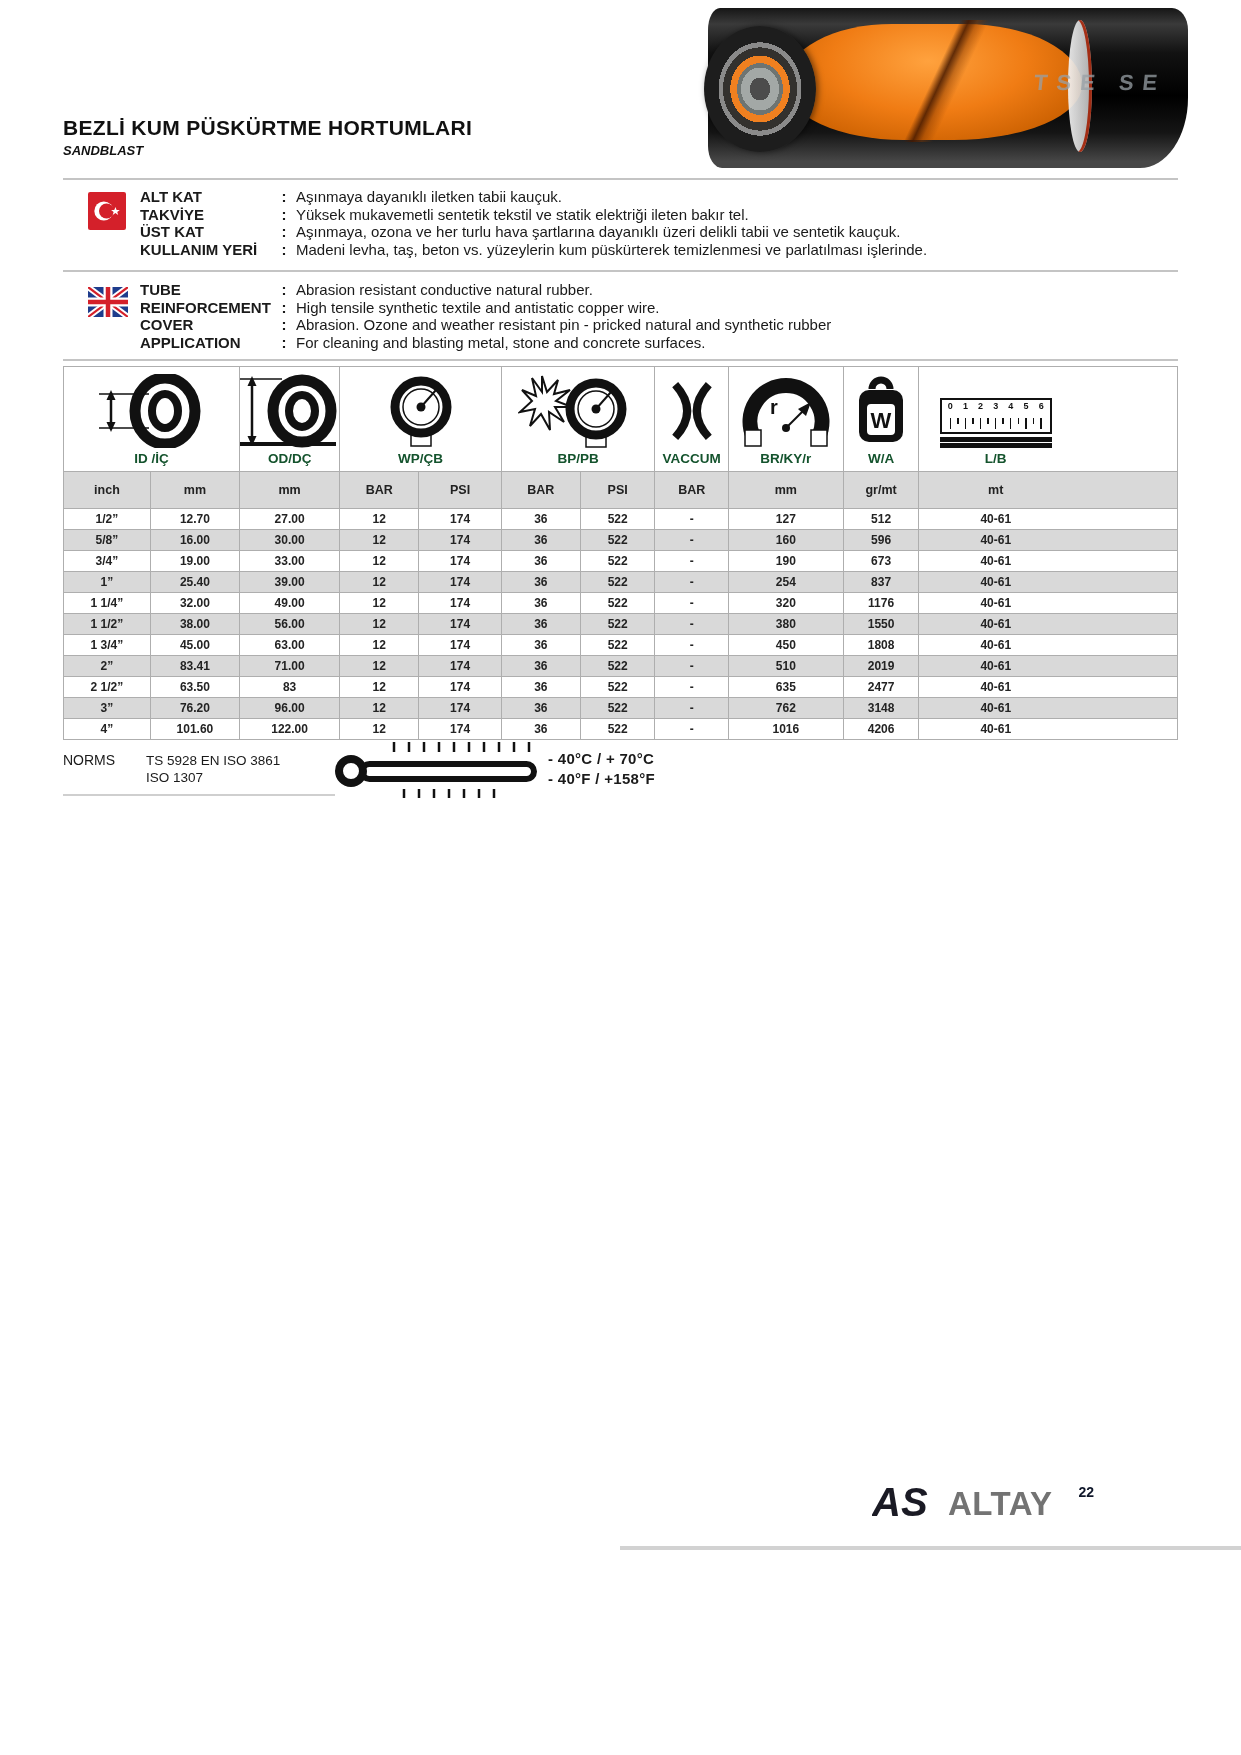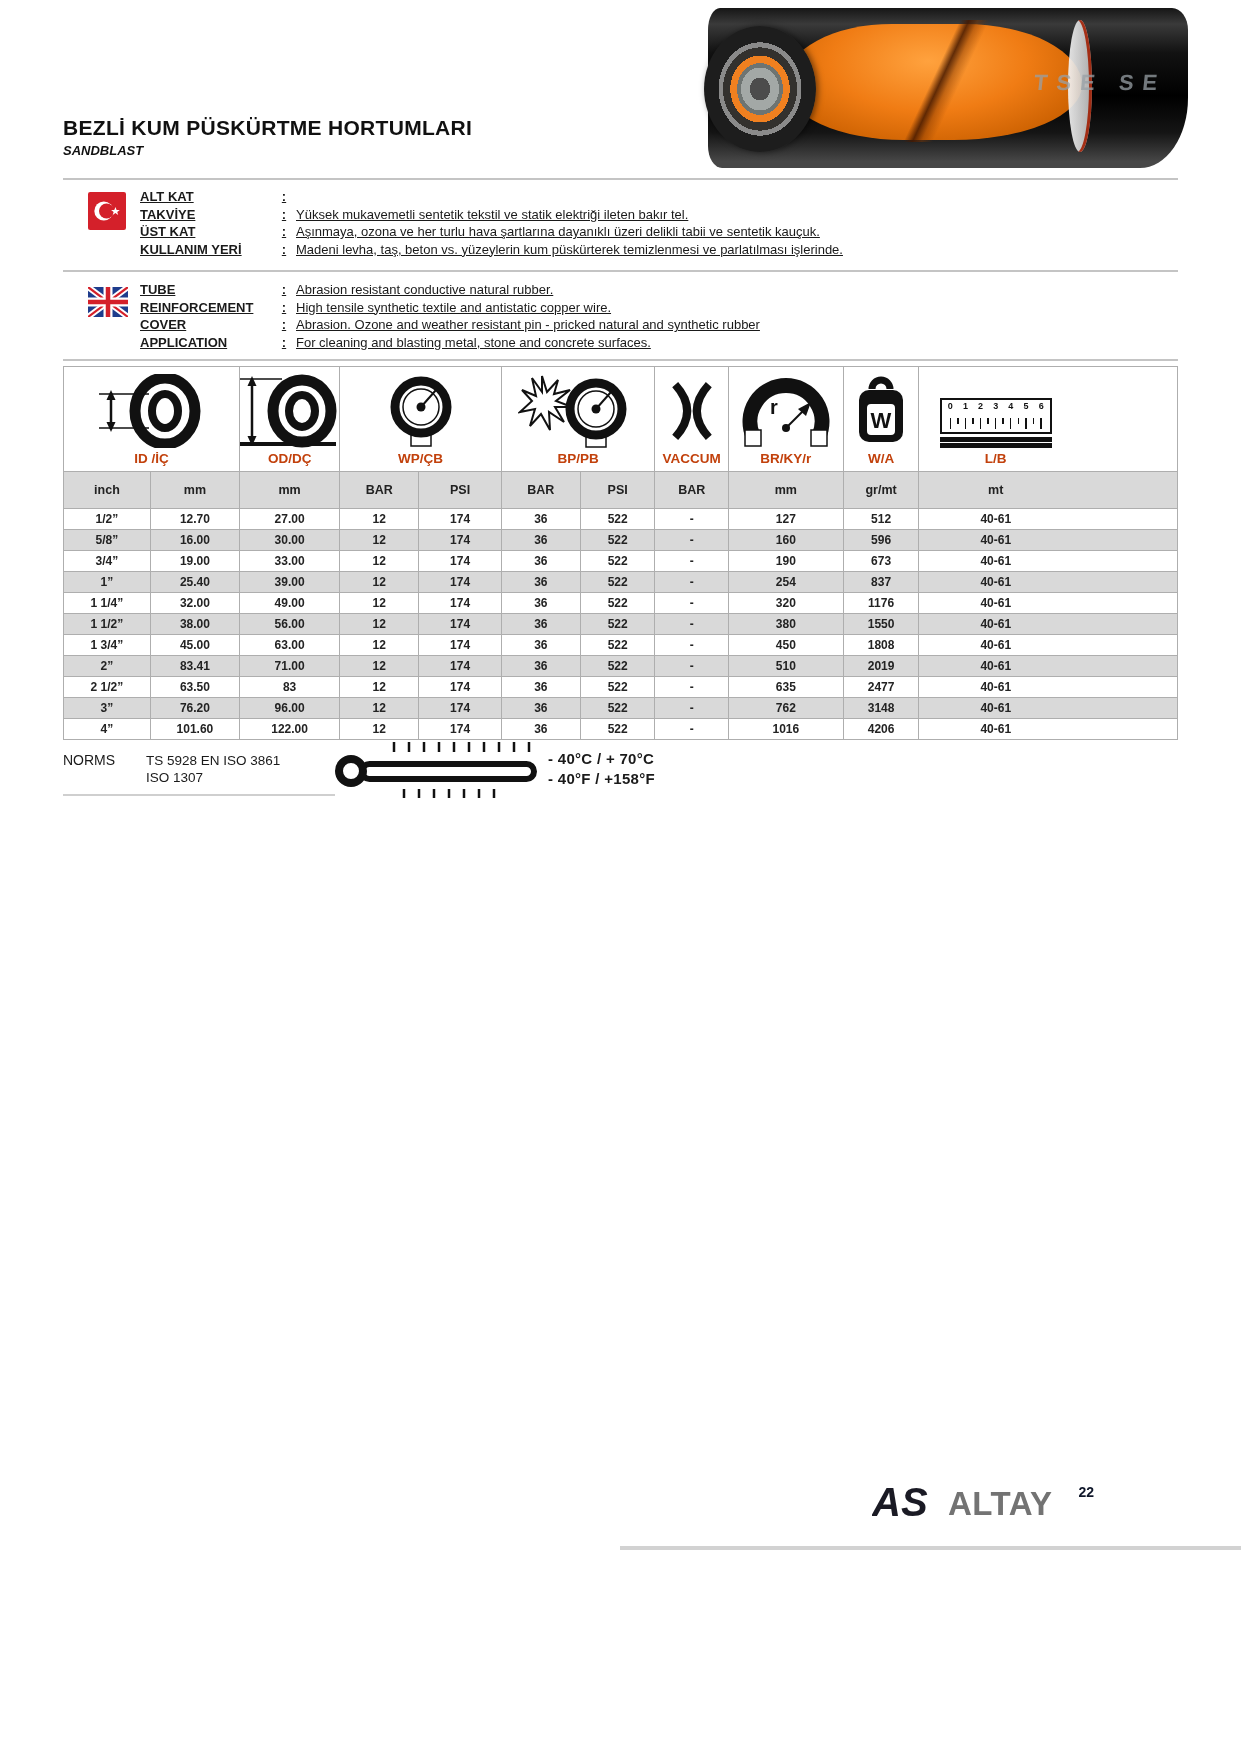--- a/index.html
+++ b/index.html
@@ -24,34 +24,34 @@
     color:#98a0a6; letter-spacing:9px; opacity:.75; transform:skewX(-6deg); }
 
   
   .title-tr { position:absolute; left:63px; top:116px; font-size:21px; font-weight:800; letter-spacing:.3px; color:#111; }
   .title-en { position:absolute; left:63px; top:143px; font-size:13px; font-weight:800; font-style:italic; color:#111; }
   .rule { position:absolute; left:63px; width:1115px; height:2px; background:#c4c4c4; }
 
   
   .flag { position:absolute; width:38px; }
   .specs { position:absolute; left:140px; width:1040px; }
-  .spec-row { display:flex; line-height:17.5px; font-size:13px;text-decoration:underline; }
+  .spec-row { display:flex; line-height:17.5px; font-size:15px; }
   .spec-label { width:132px; font-weight:bold; flex:none; }
   .spec-colon { width:24px; text-align:center; font-weight:bold; flex:none; }
   .spec-text { flex:1; }
 
   
   .tablewrap { position:absolute; left:63px; top:366px; width:1115px; }
   table { border-collapse:collapse; width:100%; table-layout:fixed; border:1px solid #999; }
   th, td { border:1px solid #aeaeae; }
   col.c1{width:7.8%} col.c2{width:8%} col.c3{width:9%} col.c4{width:7.1%} col.c5{width:7.4%}
   col.c6{width:7.1%} col.c7{width:6.7%} col.c8{width:6.6%} col.c9{width:10.3%} col.c10{width:6.8%} col.c11{width:23.2%}
   thead th.iconcell { height:104px; background:#fff; vertical-align:bottom; padding:0; }
   .icon-wrap { display:flex; flex-direction:column; justify-content:flex-end; align-items:center; height:104px; padding-bottom:5px; }
-  .hlabel { font-size:13.5px; font-weight:bold; margin-top:3px; color:#c2410c; }
+  .hlabel { font-size:13.5px; font-weight:bold; margin-top:3px; color:#14532d; }
   .hicon { display:block; }
   .shift-left { padding-right:105px; }
   tr.units td { height:37px; background:#d9d9d9; font-weight:bold; font-size:12.5px; text-align:center; color:#222; }
   tbody td { height:20px; line-height:20px; font-weight:bold; font-size:12px; text-align:center; color:#232323; background:#fff; }
   tbody tr.alt td { background:#d9d9d9; }
 
   
   .ruler { width:112px; height:36px; border:2px solid #111; background:#fff; display:flex; flex-direction:column; justify-content:space-between; padding:1px 4px 2px; }
   .ruler-nums { display:flex; justify-content:space-between; font-size:9px; font-weight:bold; padding:0 2px; color:#111; }
   .ruler-ticks { display:flex; justify-content:space-between; align-items:flex-start; height:12px; padding:0 4px; }
@@ -94,20 +94,21 @@
     <rect width="36" height="36" rx="2" fill="#d4202a"></rect>
     <circle cx="15" cy="18" r="9" fill="#fff"></circle>
     <circle cx="17.6" cy="18" r="7.2" fill="#d4202a"></circle>
     <polygon fill="#fff" points="26,14.2 27.1,17.1 30.1,17.1 27.7,18.9 28.6,21.8 26,20 23.4,21.8 24.3,18.9 21.9,17.1 24.9,17.1"></polygon>
   </svg>
   <div class="specs" style="top:188px">
     <div>
         <div class="spec-row">
           <span class="spec-label">ALT KAT</span>
           <span class="spec-colon">:</span>
+          <span class="spec-text">Aşınmaya dayanıklı iletken tabii kauçuk.</span>
         </div>
         <div class="spec-row">
           <span class="spec-label">TAKVİYE</span>
           <span class="spec-colon">:</span>
           <span class="spec-text">Yüksek mukavemetli sentetik tekstil ve statik elektriği ileten bakır tel.</span>
         </div>
         <div class="spec-row">
           <span class="spec-label">ÜST KAT</span>
           <span class="spec-colon">:</span>
           <span class="spec-text">Aşınmaya, ozona ve her turlu hava şartlarına dayanıklı üzeri delikli tabii ve sentetik kauçuk.</span>

